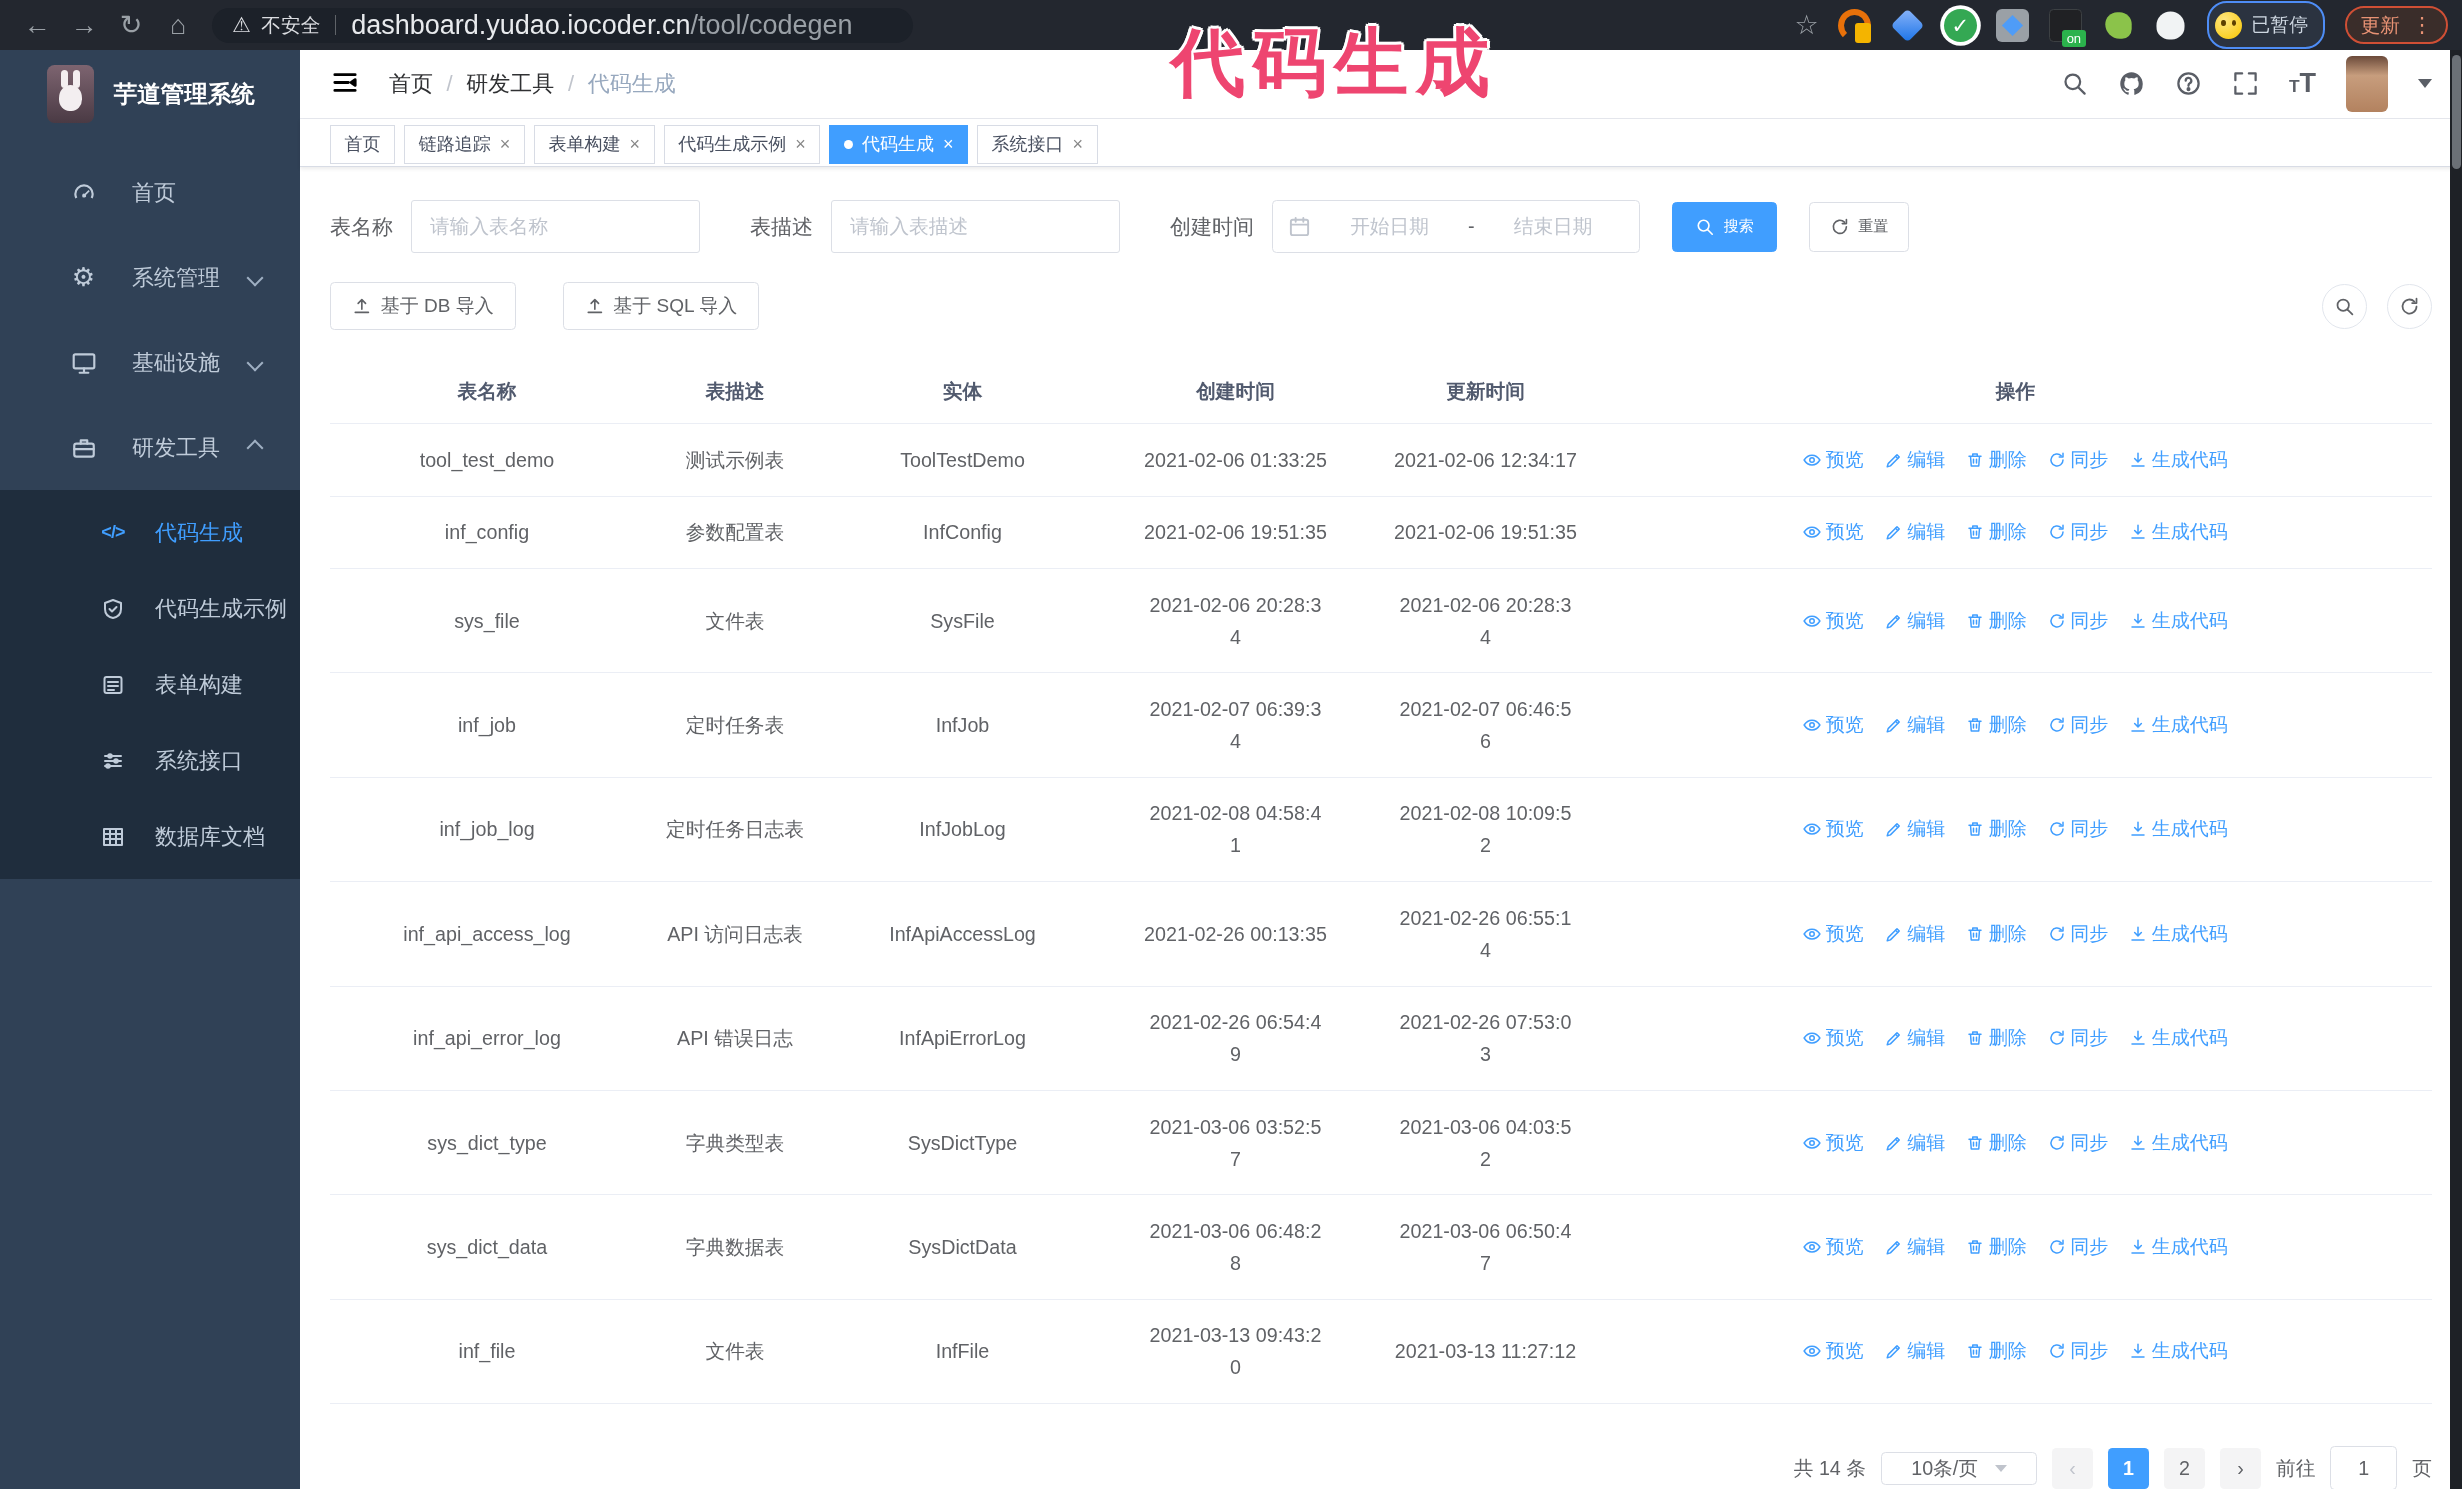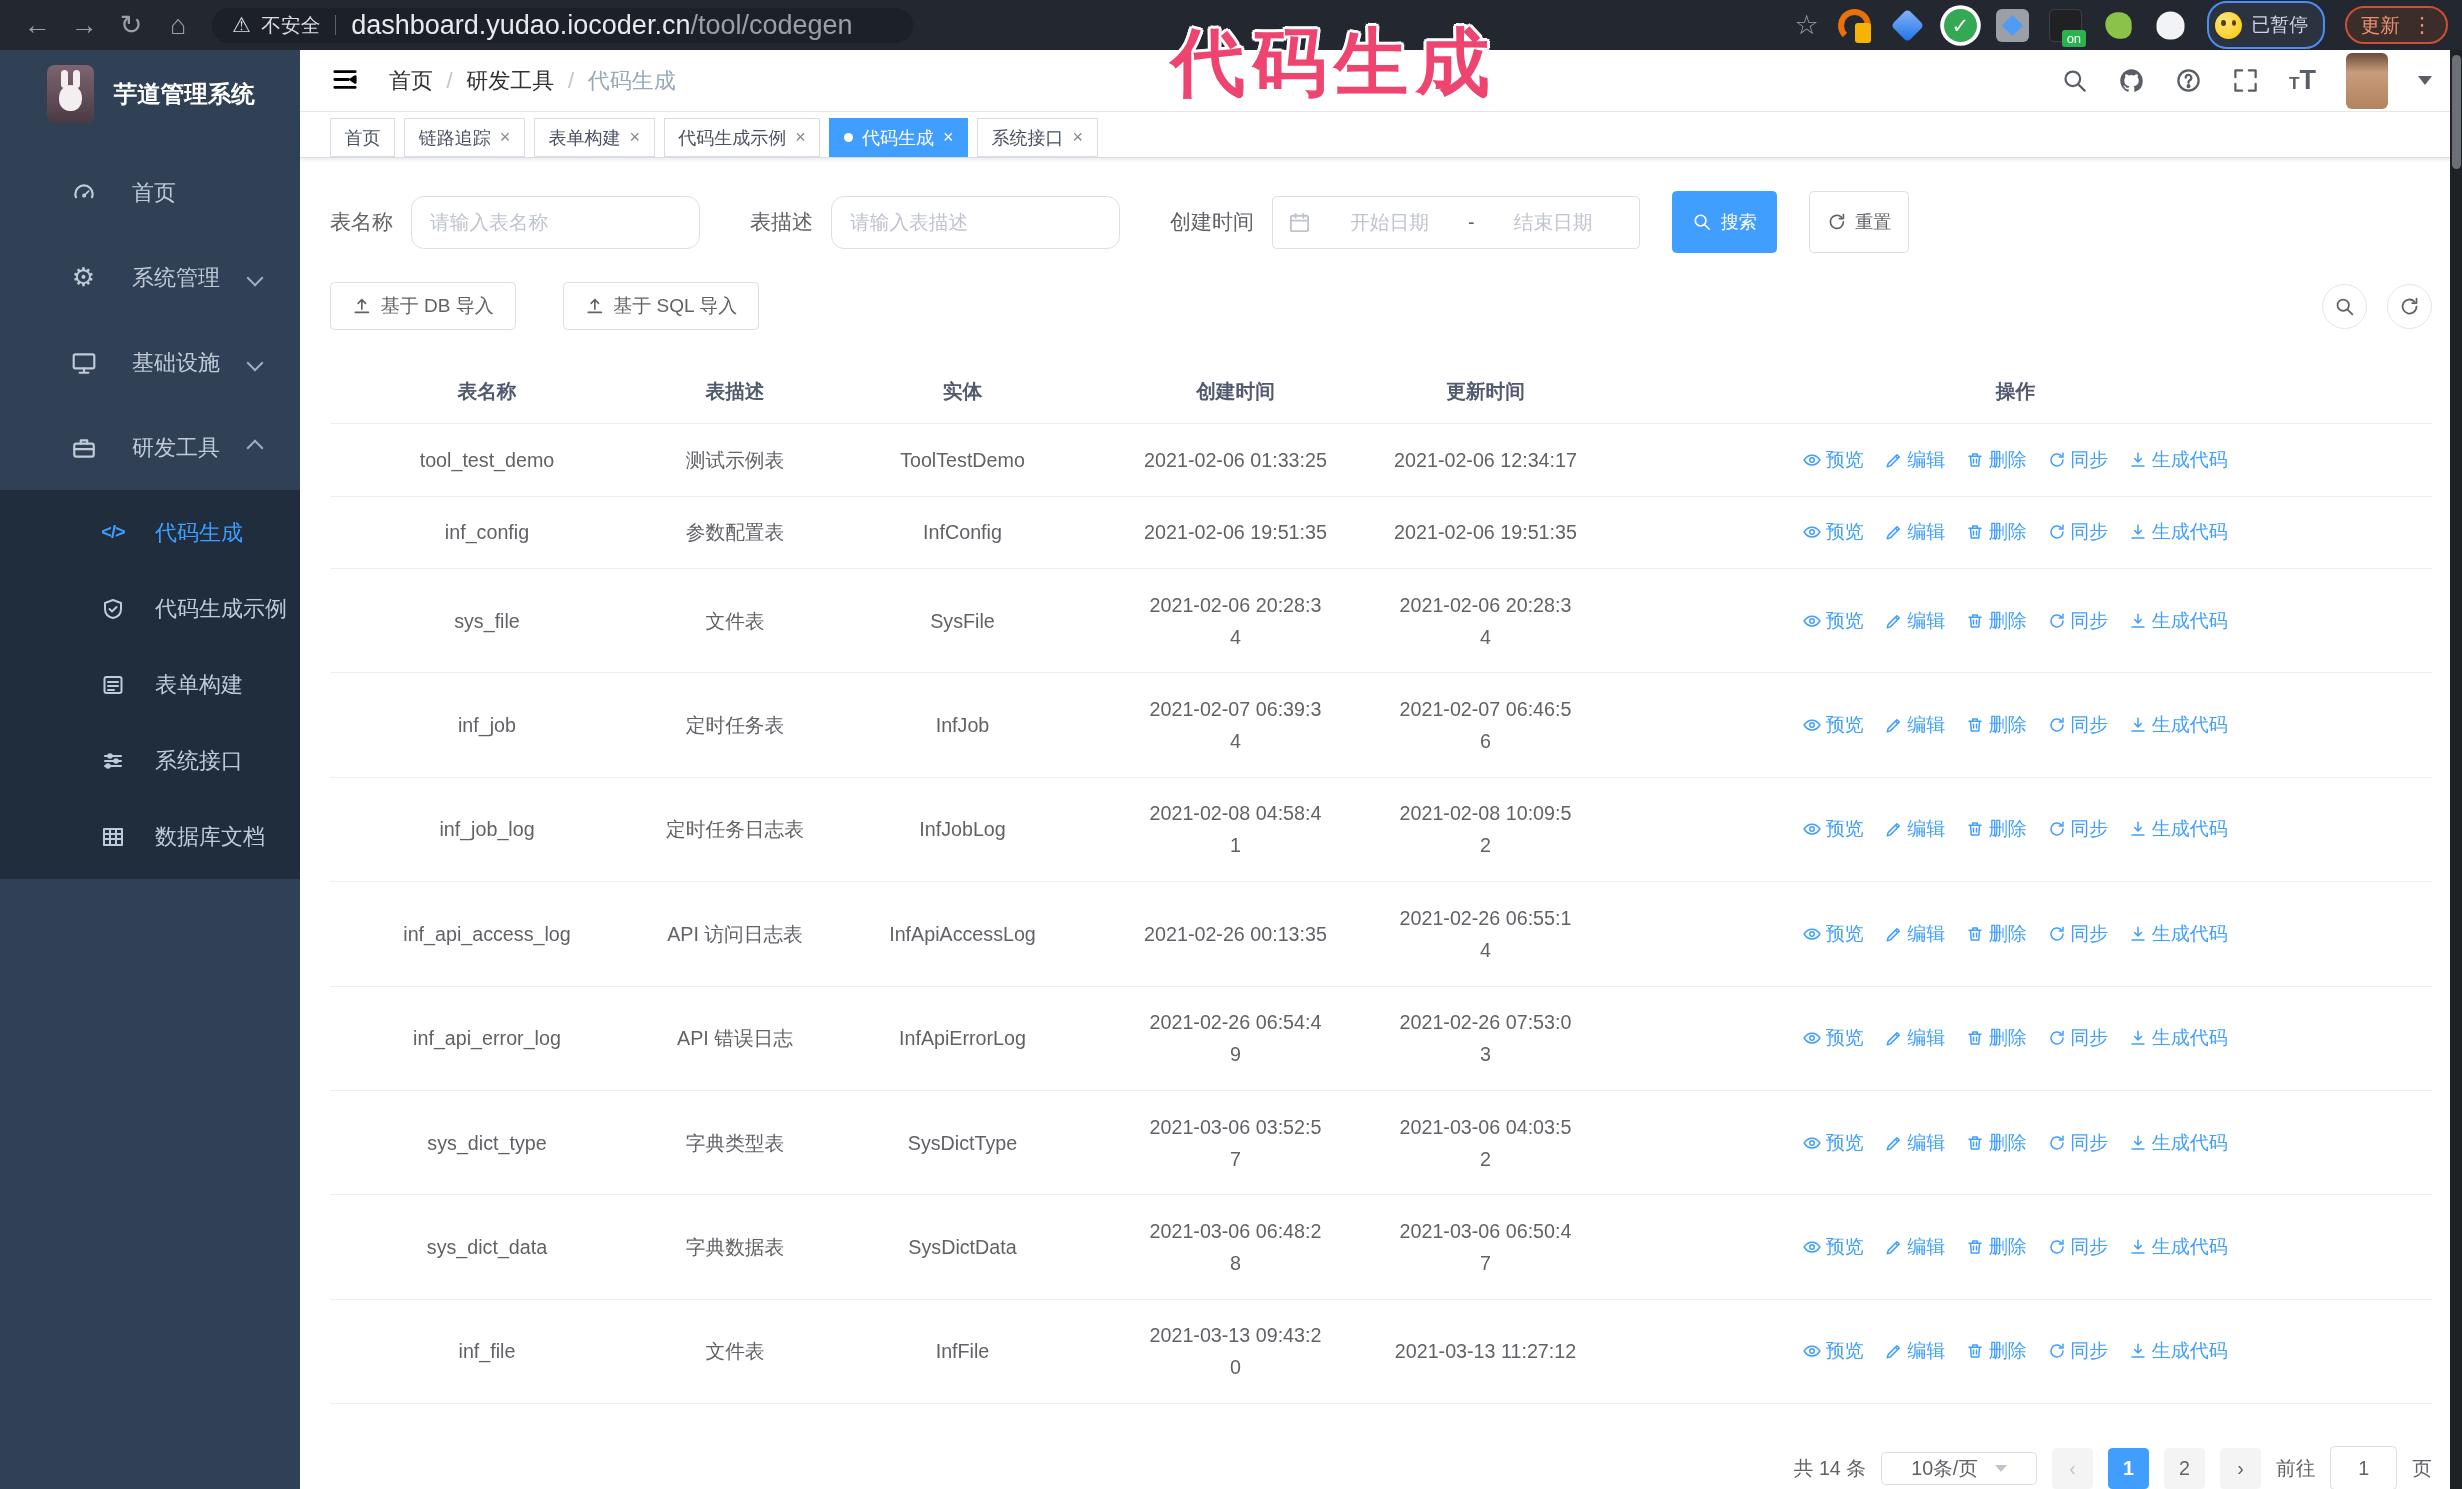--- a/index.html
+++ b/index.html
@@ -82,28 +82,28 @@
   .tagsbar { height:53px; display:flex; align-items:flex-start; gap:9px; padding:6px 0 0 30px; border-bottom:0.8px solid #d8dce5; box-shadow:0 1.5px 3.8px rgba(0,0,0,.08); position:relative; z-index:5; }
   .tag { height:39px; display:flex; align-items:center; gap:9px; border:0.8px solid #d8dce5; background:#fff; color:#495060; font-size:18px; padding:0 13.6px; cursor:pointer; }
   .tag .x { font-size:18px; color:#888; }
   .tag.active { background:#409eff; border-color:#409eff; color:#fff; }
   .tag.active .x { color:#fff; }
   .tag .dot { width:9px; height:9px; border-radius:50%; background:#fff; }
 
   .content { flex:1; padding:0 30px; }
   .filter-row { margin-top:33px; display:flex; align-items:center; }
   .flabel { font-size:21px; color:#606266; margin-right:18px; }
-  .finput { width:289px; height:53px; border:0.8px solid #dcdfe6; border-radius:13px; font-size:19.7px; color:#ec4899; padding:0 18px; outline:none; background:#fff; }
+  .finput { width:289px; height:53px; border:0.8px solid #dcdfe6; border-radius:3px; font-size:19.7px; color:#ec4899; padding:0 18px; outline:none; background:#fff; }
   .finput::placeholder { color:#bfc4cd; }
   .gap { width:50px; flex:0 0 auto; }
   .daterange { width:368px; height:53px; border:0.8px solid #dcdfe6; border-radius:4.5px; display:flex; align-items:center; padding:0 15px; color:#bfc4cd; font-size:19.7px; gap:7.6px; }
   .daterange svg { width:23px; height:23px; stroke:#c0c4cc; flex:0 0 auto; }
   .daterange .ph { flex:1; text-align:center; }
   .daterange .dsep { color:#606266; }
-  .btn { height:62px; border-radius:4.5px; display:inline-flex; align-items:center; justify-content:center; gap:9px; font-size:18px; cursor:pointer; border:0.8px solid #dcdfe6; background:#fff; color:#606266; }
+  .btn { height:50px; border-radius:4.5px; display:inline-flex; align-items:center; justify-content:center; gap:9px; font-size:15px; cursor:pointer; border:0.8px solid #dcdfe6; background:#fff; color:#606266; }
   .btn svg { width:19.7px; height:19.7px; }
   .btn-primary { background:#409eff; border-color:#409eff; color:#fff; width:105px; }
   .btn-reset { width:100px; margin-left:32px; }
   .filter-row .btn-primary { margin-left:32px; }
 
   .toolbar-row { margin-top:29px; display:flex; align-items:center;gap:24px; }
   .btn-import { padding:0 21px; height:48px; font-size:19px; }
   .btn-import + .btn-import { margin-left:23px; }
   .circle-btns { margin-left:auto; display:flex; gap:19.7px; }
   .cbtn { width:45px; height:45px; border-radius:50%; border:0.8px solid #e2e6ed; background:#fff; display:flex; align-items:center; justify-content:center; color:#606266; cursor:pointer; }

